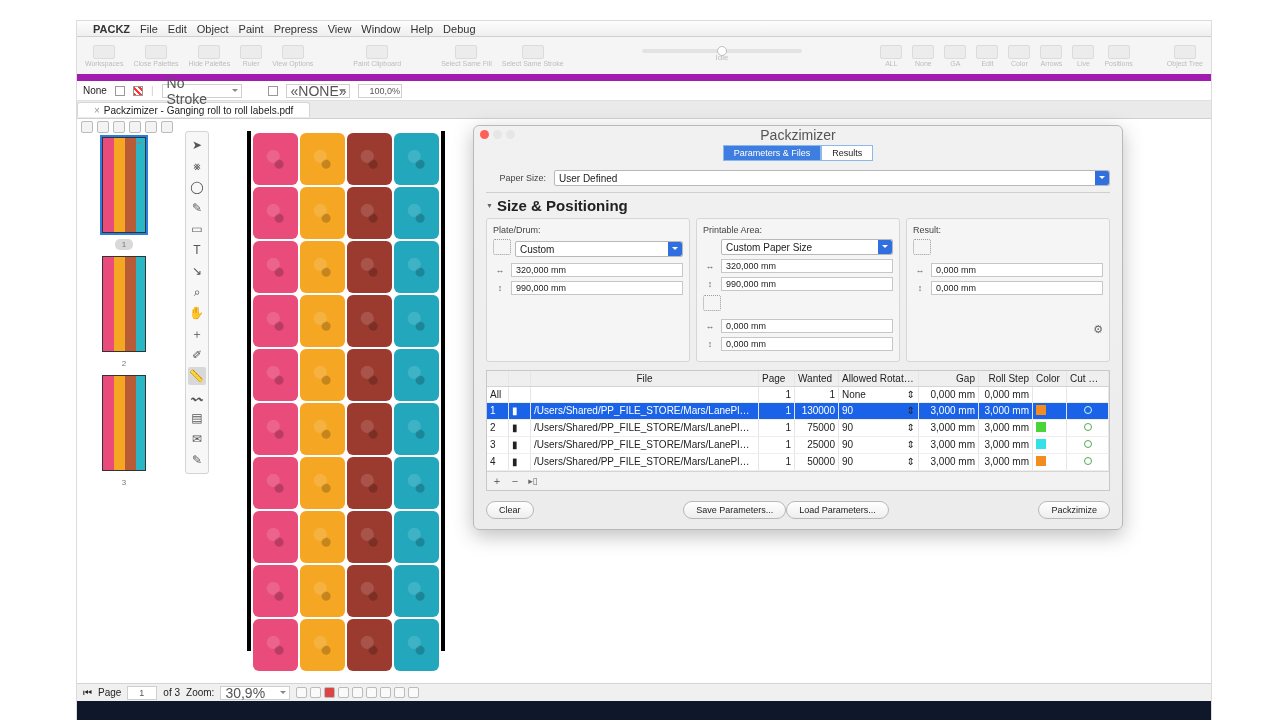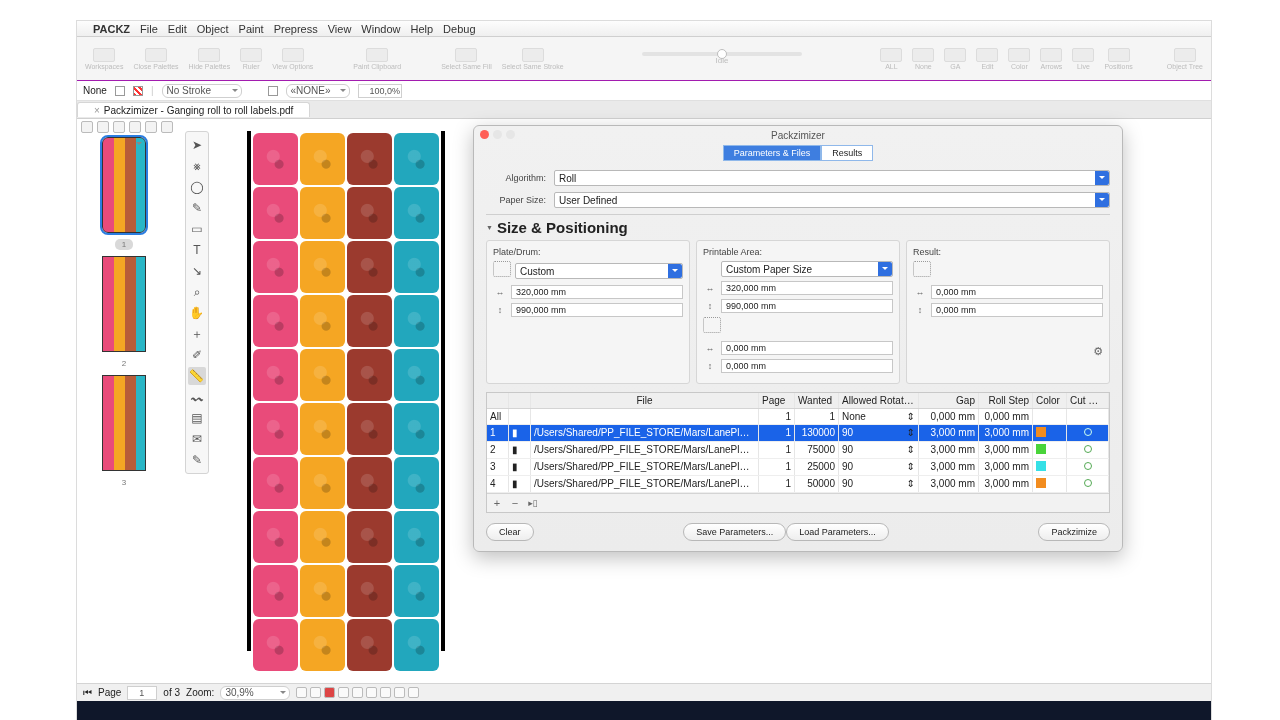--- a/index.html
+++ b/index.html
@@ -2,30 +2,30 @@
 <html><head>
 <meta charset="utf-8">
 <style>
 *{box-sizing:border-box;margin:0;padding:0;font-family:-apple-system,Helvetica,Arial,sans-serif;font-size:10px;color:#222}
 body{background:#fff;width:1280px;height:720px;overflow:hidden;position:relative}
 .frame{position:absolute;left:76px;top:20px;width:1136px;height:712px;background:#0f172a;border:1px solid #dcdcdc}
 .menubar{height:16px;background:linear-gradient(#fdfdfd,#efefef);display:flex;align-items:center;padding:0 6px;gap:10px;border-bottom:1px solid #cfcfcf}
 .menubar .apple{font-size:11px}
 .menubar .m{font-size:11px;color:#333;cursor:default}
 .menubar .m.b{font-weight:600}
-.toolbar{height:44px;background:#f5f5f5;border-bottom:1px solid #a21caf;display:flex;align-items:center;padding:0 8px;gap:10px}
+.toolbar{height:44px;background:#f5f5f5;border-bottom:7px solid #a21caf;display:flex;align-items:center;padding:0 8px;gap:10px}
 .tbtn{display:flex;flex-direction:column;align-items:center;gap:1px;color:#b3b3b3}
 .tbtn .ic{width:22px;height:14px;background:#ececec;border:1px solid #dcdcdc;border-radius:2px}
 .tbtn span{font-size:7px;color:#bcbcbc;white-space:nowrap}
 .tspace{flex:1}
 .track{width:160px;height:4px;background:#e3e3e3;border-radius:2px}
 .track .knob{width:10px;height:10px;border-radius:50%;background:#fff;border:1px solid #bdbdbd;position:relative;top:-3px;left:75px}
 .optbar{height:20px;background:#fff;border-bottom:1px solid #e0e0e0;display:flex;align-items:center;gap:8px;padding:0 6px}
 .swatch{width:10px;height:10px;border:1px solid #999}
-.sel{height:14px;border:1px solid #cfcfcf;border-radius:6px;background:#fff;display:flex;align-items:center;padding:0 14px 0 4px;font-size:10px;color:#555;position:relative}
+.sel{height:14px;border:1px solid #cfcfcf;border-radius:0;background:#fff;display:flex;align-items:center;padding:0 14px 0 4px;font-size:14px;color:#555;position:relative}
 .sel::after{content:"";position:absolute;right:3px;top:4px;border:3px solid transparent;border-top-color:#888}
 .inp{height:14px;border:1px solid #cfcfcf;background:#fff;padding:0 11px;font-size:9px;color:#555;display:flex;align-items:center}
 .doctab{height:18px;background:#eaeaea;border-bottom:1px solid #d0d0d0;display:flex;align-items:center;justify-content:flex-start}
 .doctab .tab{background:#fff;border:1px solid #d6d6d6;border-bottom:none;border-radius:3px 3px 0 0;padding:2px 16px 1px;font-size:9px;color:#666}
 .doctab .x{color:#999;margin-right:4px}
 .body{position:relative;height:582px;background:#fff}
 .iconrow{position:absolute;left:4px;top:2px;display:flex;gap:4px}
 .iconrow div{width:12px;height:12px;border:1px solid #bbb;border-radius:2px;background:#f3f3f3}
 .thumbs{position:absolute;left:6px;top:18px;width:82px;display:flex;flex-direction:column;align-items:center;gap:6px}
 .thumb{width:44px;height:96px;border:1px solid #333;background:repeating-linear-gradient(90deg,#e94b7a 0 11px,#f5a623 11px 22px,#b85c38 22px 33px,#29b6c6 33px 44px),repeating-linear-gradient(0deg,rgba(0,0,0,0) 0 10px,rgba(0,0,0,.12) 10px 12px)}
@@ -278,34 +278,27 @@
         </div>
     </div>
 
     <div class="dialog">
       <div class="dlg-t">
         <div class="traffic">
             <span style="background:#ff5f57"></span>
             <span style="background:#e6e6e6"></span>
             <span style="background:#e6e6e6"></span>
           </div>
-        <span style="font-size:10px;color:#555">Packzimizer</span>
+        <span style="font-size:14px;color:#555">Packzimizer</span>
       </div>
       <div class="tabbar">
         <div class="tb on">Parameters &amp; Files</div>
         <div class="tb">Results</div>
       </div>
       <div class="dlg-body">
-        <div class="row">
-          <div class="lblcol">Algorithm:</div>
-          <div class="combo">
-              <span>Roll</span>
-              <div class="dd"></div>
-            </div>
-        </div>
         <div class="row">
           <div class="lblcol">Paper Size:</div>
           <div class="combo">
               <span>User Defined</span>
               <div class="dd"></div>
             </div>
         </div>
         <div class="section">
           <div class="sectitle">Size &amp; Positioning</div>
           <div class="cols">

